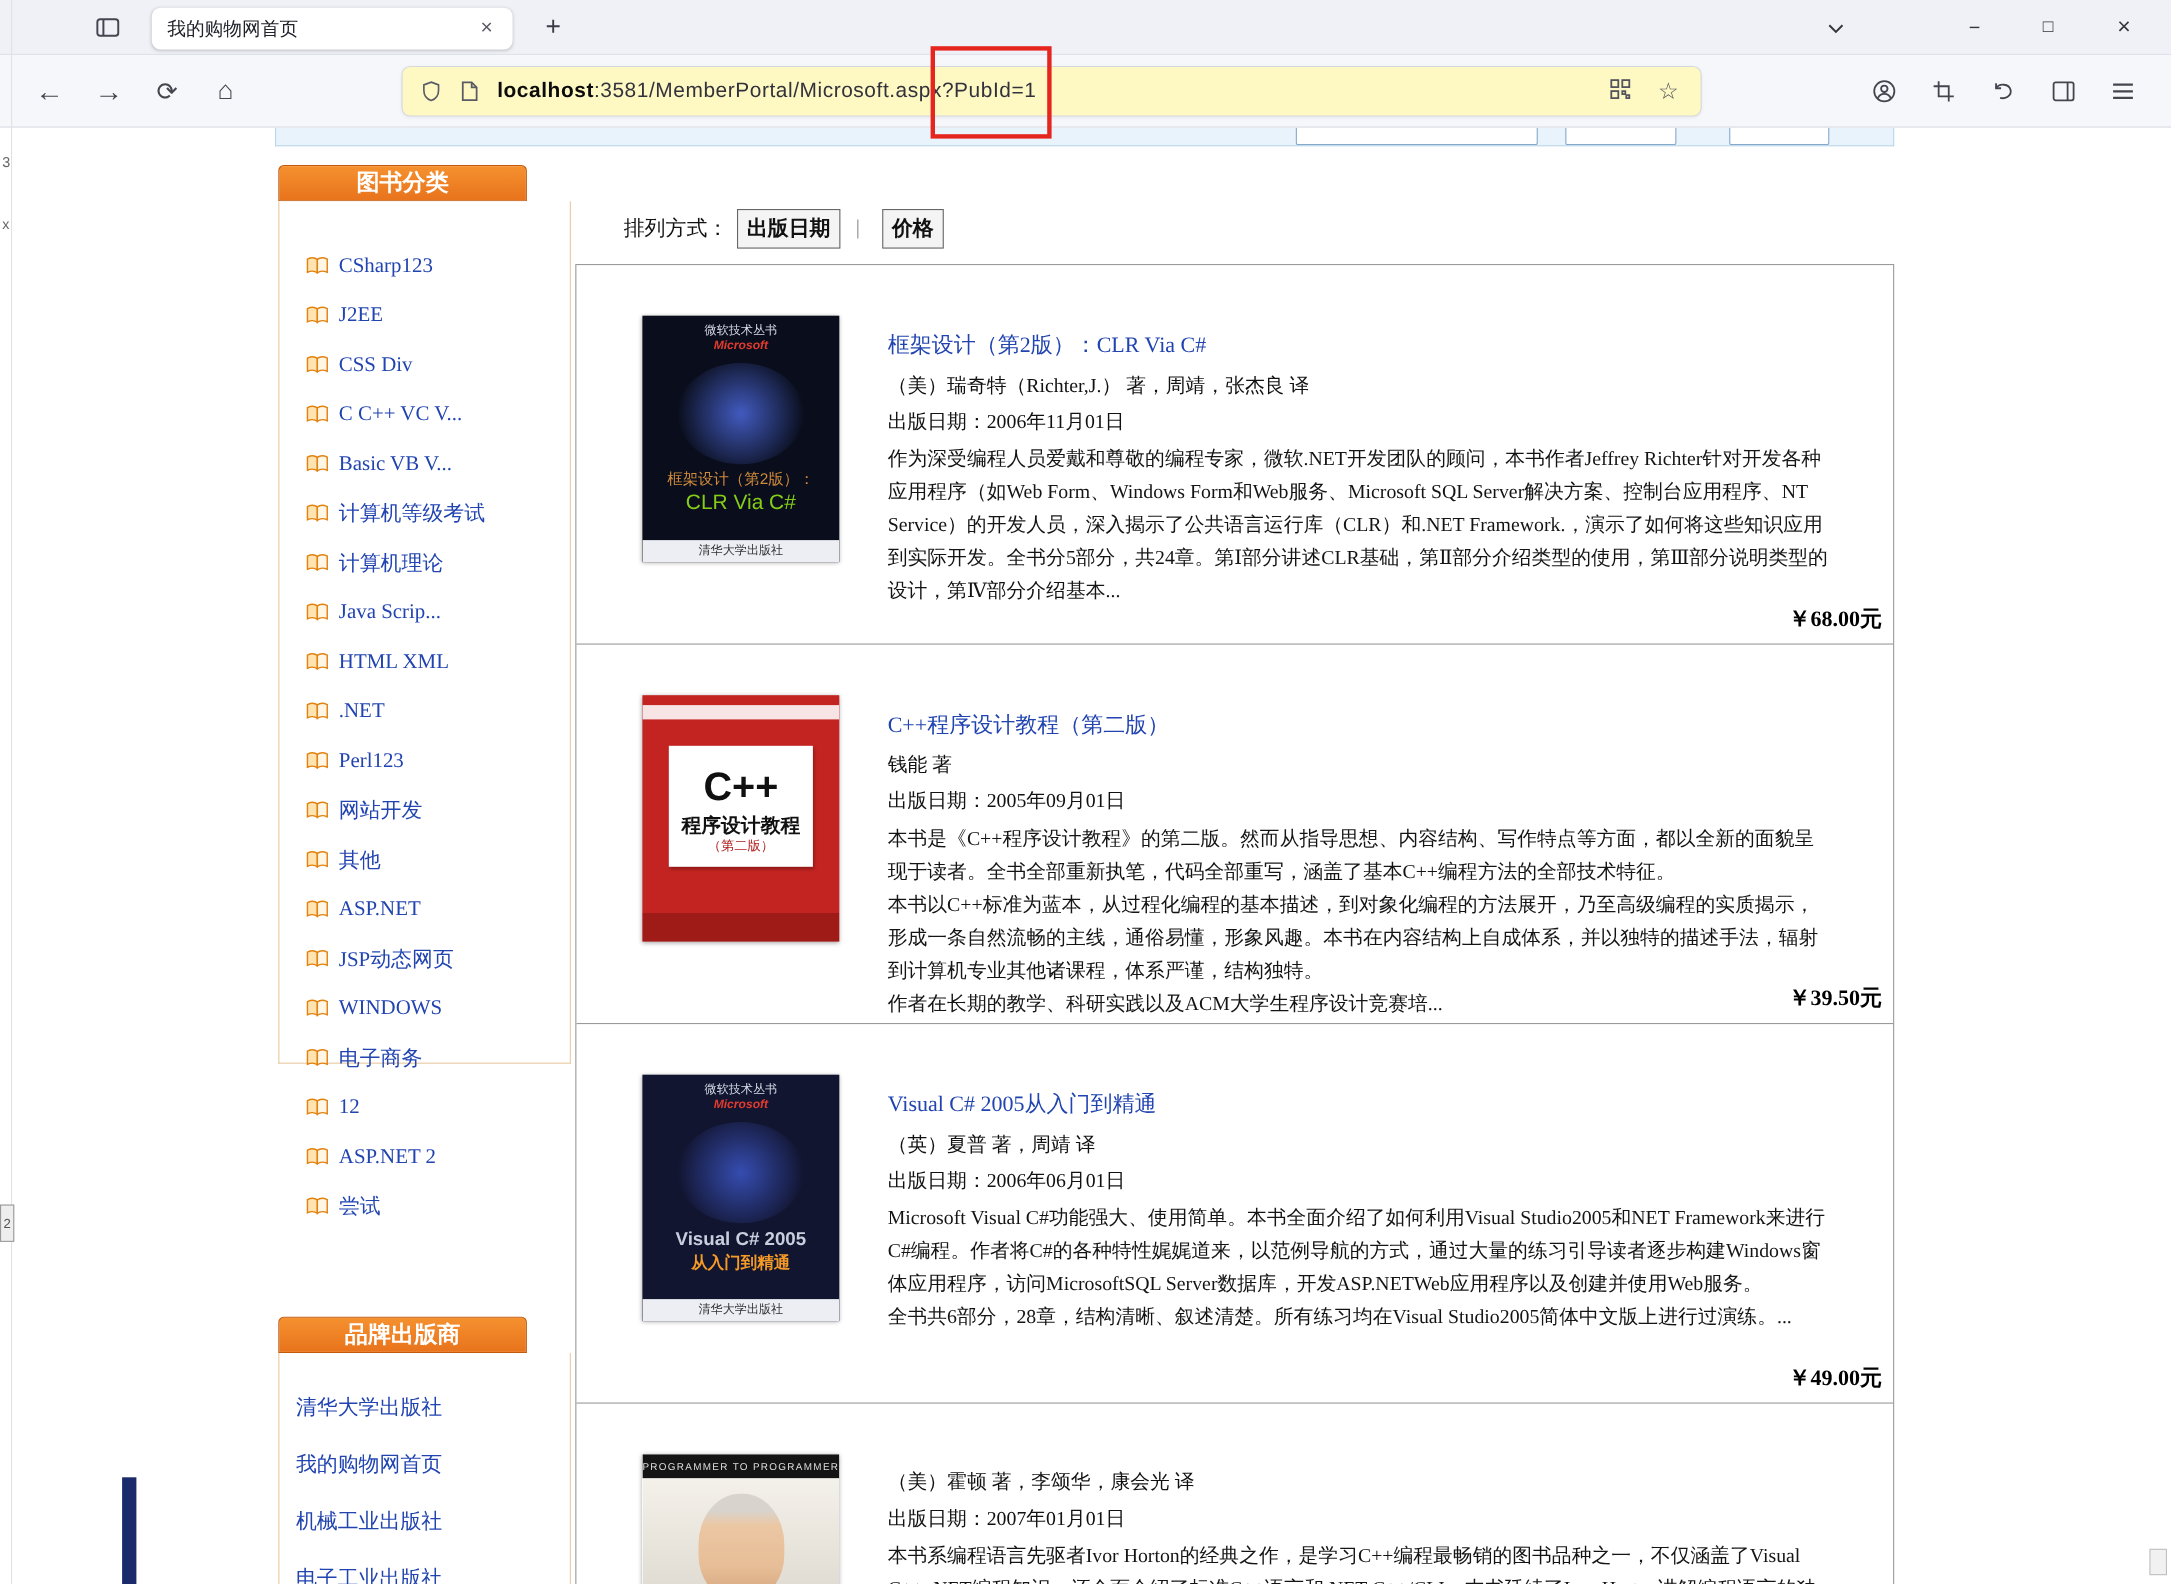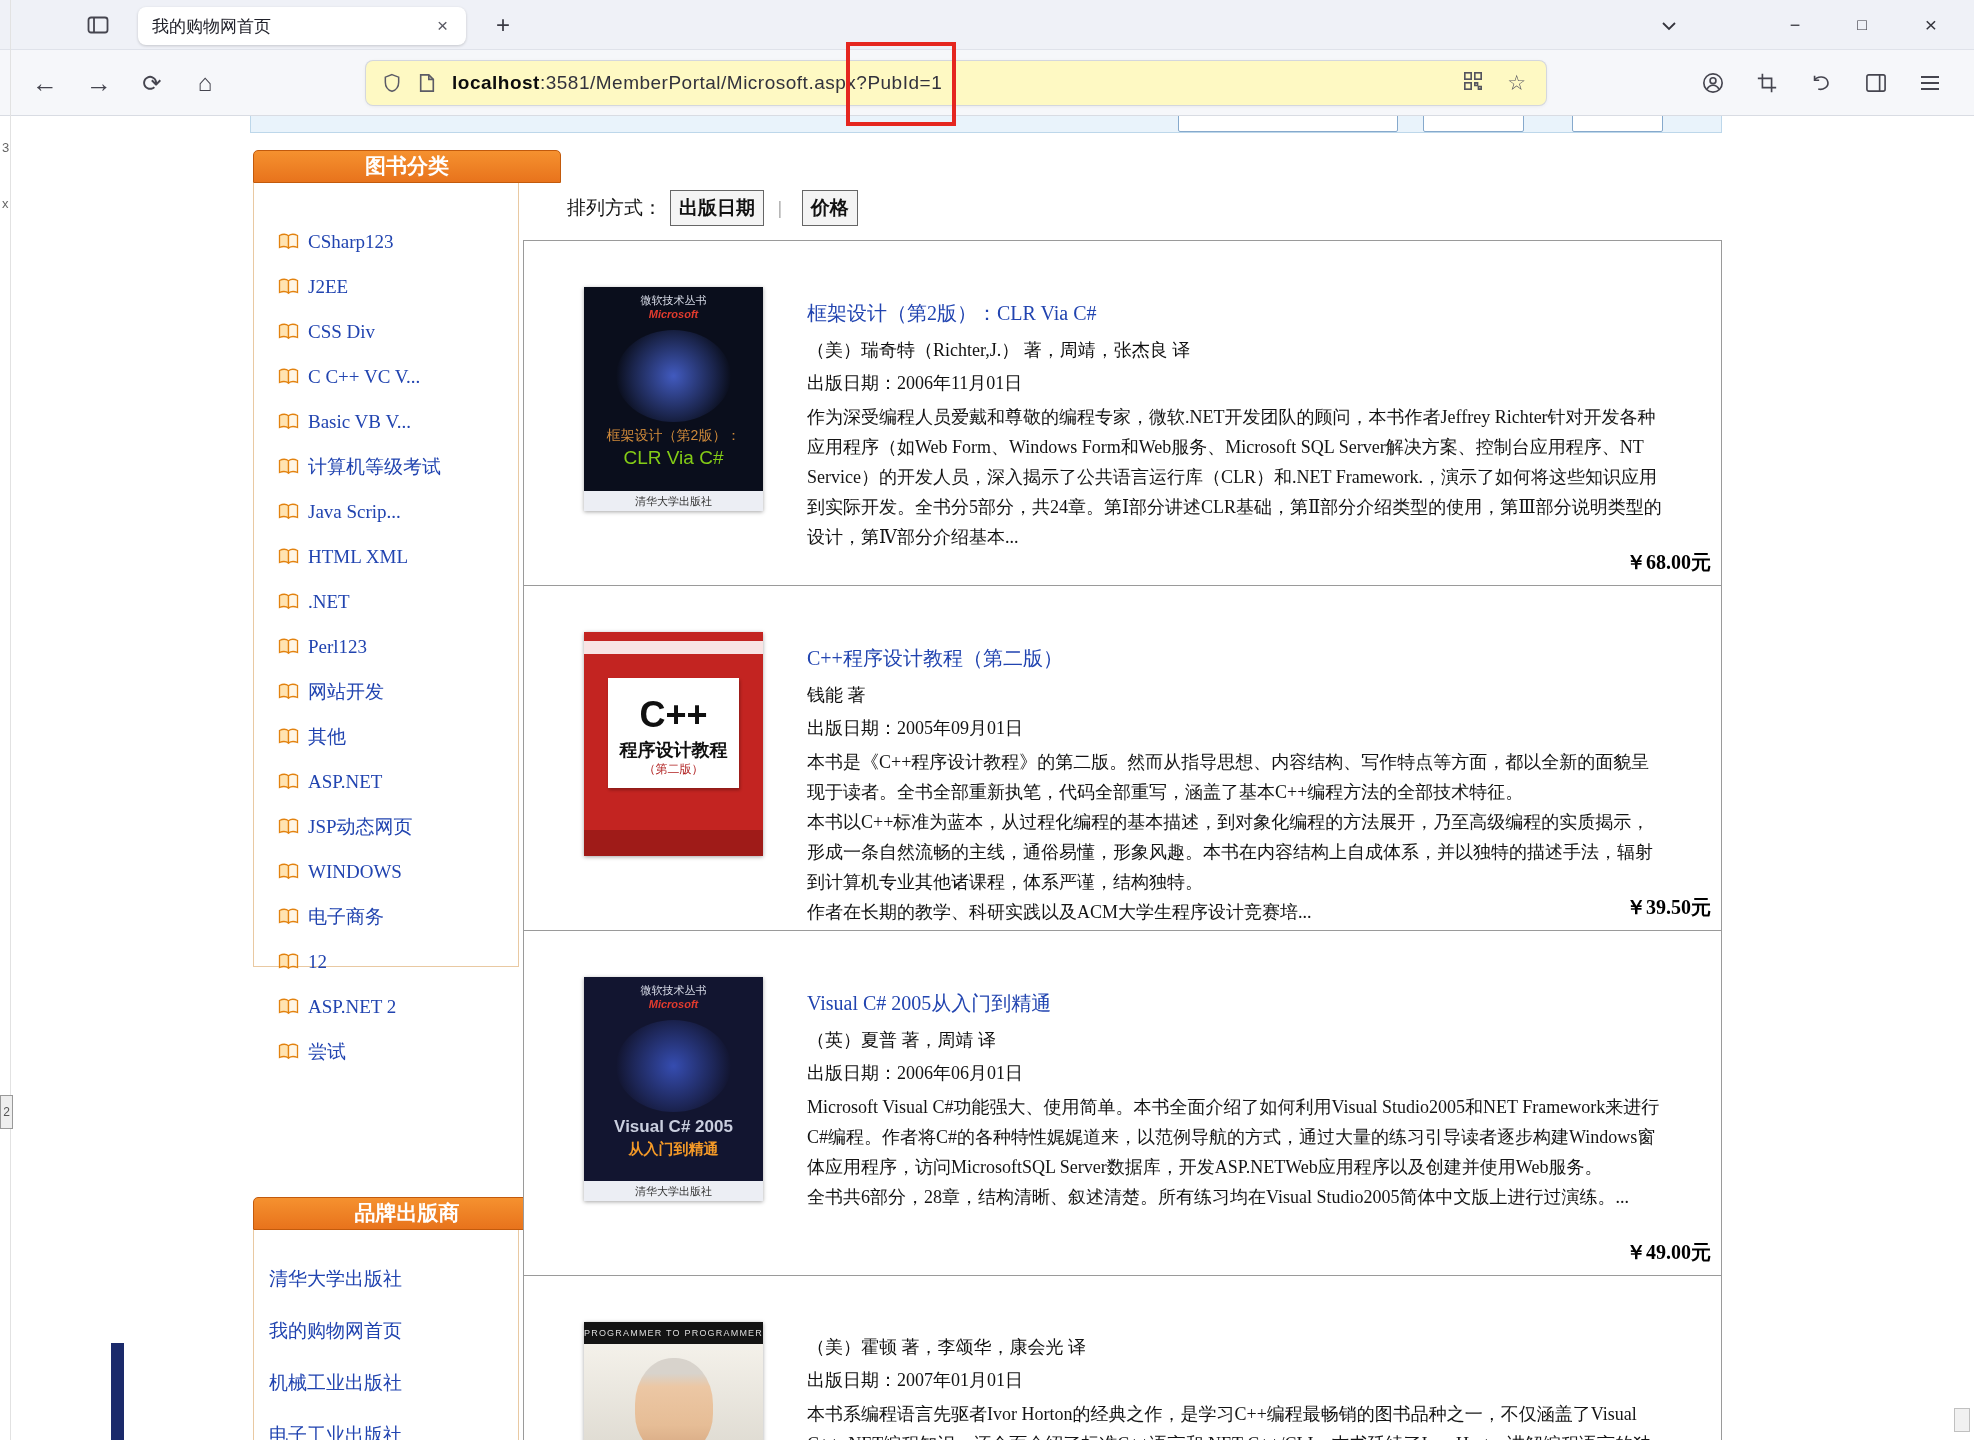--- a/index.html
+++ b/index.html
@@ -39,21 +39,21 @@
   
   .viewport { position:absolute; top:116px; left:0; width:1974px; height:1324px; background:#fff; overflow:hidden;
               font-family:"Liberation Serif","DejaVu Serif",serif; }
 
   .page-topstrip { position:absolute; left:250px; top:0; width:1472px; height:17px; background:#e9f3fb;
                    border:1px solid #bdd7ea; border-top:none; overflow:hidden; }
   .strip-box { position:absolute; top:-20px; height:36px; background:#fff; border:1px solid #86a9cc; border-radius:2px; }
   .strip-input { left:927px; width:220px; } .strip-btn1 { left:1172px; width:101px; } .strip-btn2 { left:1321px; width:91px; }
 
   
-  .panel-hd { position:absolute; left:253px; width:308px; height:33px;
+  .panel-hd { position:absolute; left:253px; width:226px; height:33px;
               background:linear-gradient(180deg,#f5912f,var(--accent-orange,#e2690e));
               border:1px solid var(--accent-orange-dark,#c25a0c); border-radius:5px 5px 0 0;
               color:#fff; font-weight:700; font-size:21px; text-align:center; line-height:31px; }
   #cat-hd { top:34px; } #pub-hd { top:1081px; }
   .panel-body { position:absolute; left:253px; width:266px; background:#fff;
                 border:1px solid var(--panel-border,#e9c9a2); border-top:none; list-style:none; }
   #cat-list { top:67px; height:784px; padding-top:36px; }
   #pub-list { top:1114px; height:400px; padding-top:23px; }
   .cat-item { height:45px; display:flex; align-items:center; padding-left:24px; gap:9px;
               font-size:19px; color:var(--link-blue,#2144b0); cursor:pointer; }
@@ -258,20 +258,27 @@
           <path d="M1.5 2.5 C5 .8 8.5 1.2 10.5 2.8 L10.5 15 C8.5 13.5 5 13 1.5 14.5 Z" fill="#ffe3b0" stroke="#e2820f" stroke-width="1.3"></path>
           <path d="M19.5 2.5 C16 .8 12.5 1.2 10.5 2.8 L10.5 15 C12.5 13.5 16 13 19.5 14.5 Z" fill="#fff6e6" stroke="#e2820f" stroke-width="1.3"></path>
         </svg>
         <span class="cat-label">计算机等级考试</span>
       </li>
       <li class="cat-item">
         <svg width="21" height="17" viewBox="0 0 21 17">
           <path d="M1.5 2.5 C5 .8 8.5 1.2 10.5 2.8 L10.5 15 C8.5 13.5 5 13 1.5 14.5 Z" fill="#ffe3b0" stroke="#e2820f" stroke-width="1.3"></path>
           <path d="M19.5 2.5 C16 .8 12.5 1.2 10.5 2.8 L10.5 15 C12.5 13.5 16 13 19.5 14.5 Z" fill="#fff6e6" stroke="#e2820f" stroke-width="1.3"></path>
         </svg>
+        <span class="cat-label">计算机理论</span>
+      </li>
+      <li class="cat-item">
+        <svg width="21" height="17" viewBox="0 0 21 17">
+          <path d="M1.5 2.5 C5 .8 8.5 1.2 10.5 2.8 L10.5 15 C8.5 13.5 5 13 1.5 14.5 Z" fill="#ffe3b0" stroke="#e2820f" stroke-width="1.3"></path>
+          <path d="M19.5 2.5 C16 .8 12.5 1.2 10.5 2.8 L10.5 15 C12.5 13.5 16 13 19.5 14.5 Z" fill="#fff6e6" stroke="#e2820f" stroke-width="1.3"></path>
+        </svg>
         <span class="cat-label">Java Scrip...</span>
       </li>
       <li class="cat-item">
         <svg width="21" height="17" viewBox="0 0 21 17">
           <path d="M1.5 2.5 C5 .8 8.5 1.2 10.5 2.8 L10.5 15 C8.5 13.5 5 13 1.5 14.5 Z" fill="#ffe3b0" stroke="#e2820f" stroke-width="1.3"></path>
           <path d="M19.5 2.5 C16 .8 12.5 1.2 10.5 2.8 L10.5 15 C12.5 13.5 16 13 19.5 14.5 Z" fill="#fff6e6" stroke="#e2820f" stroke-width="1.3"></path>
         </svg>
         <span class="cat-label">HTML XML</span>
       </li>
       <li class="cat-item">

